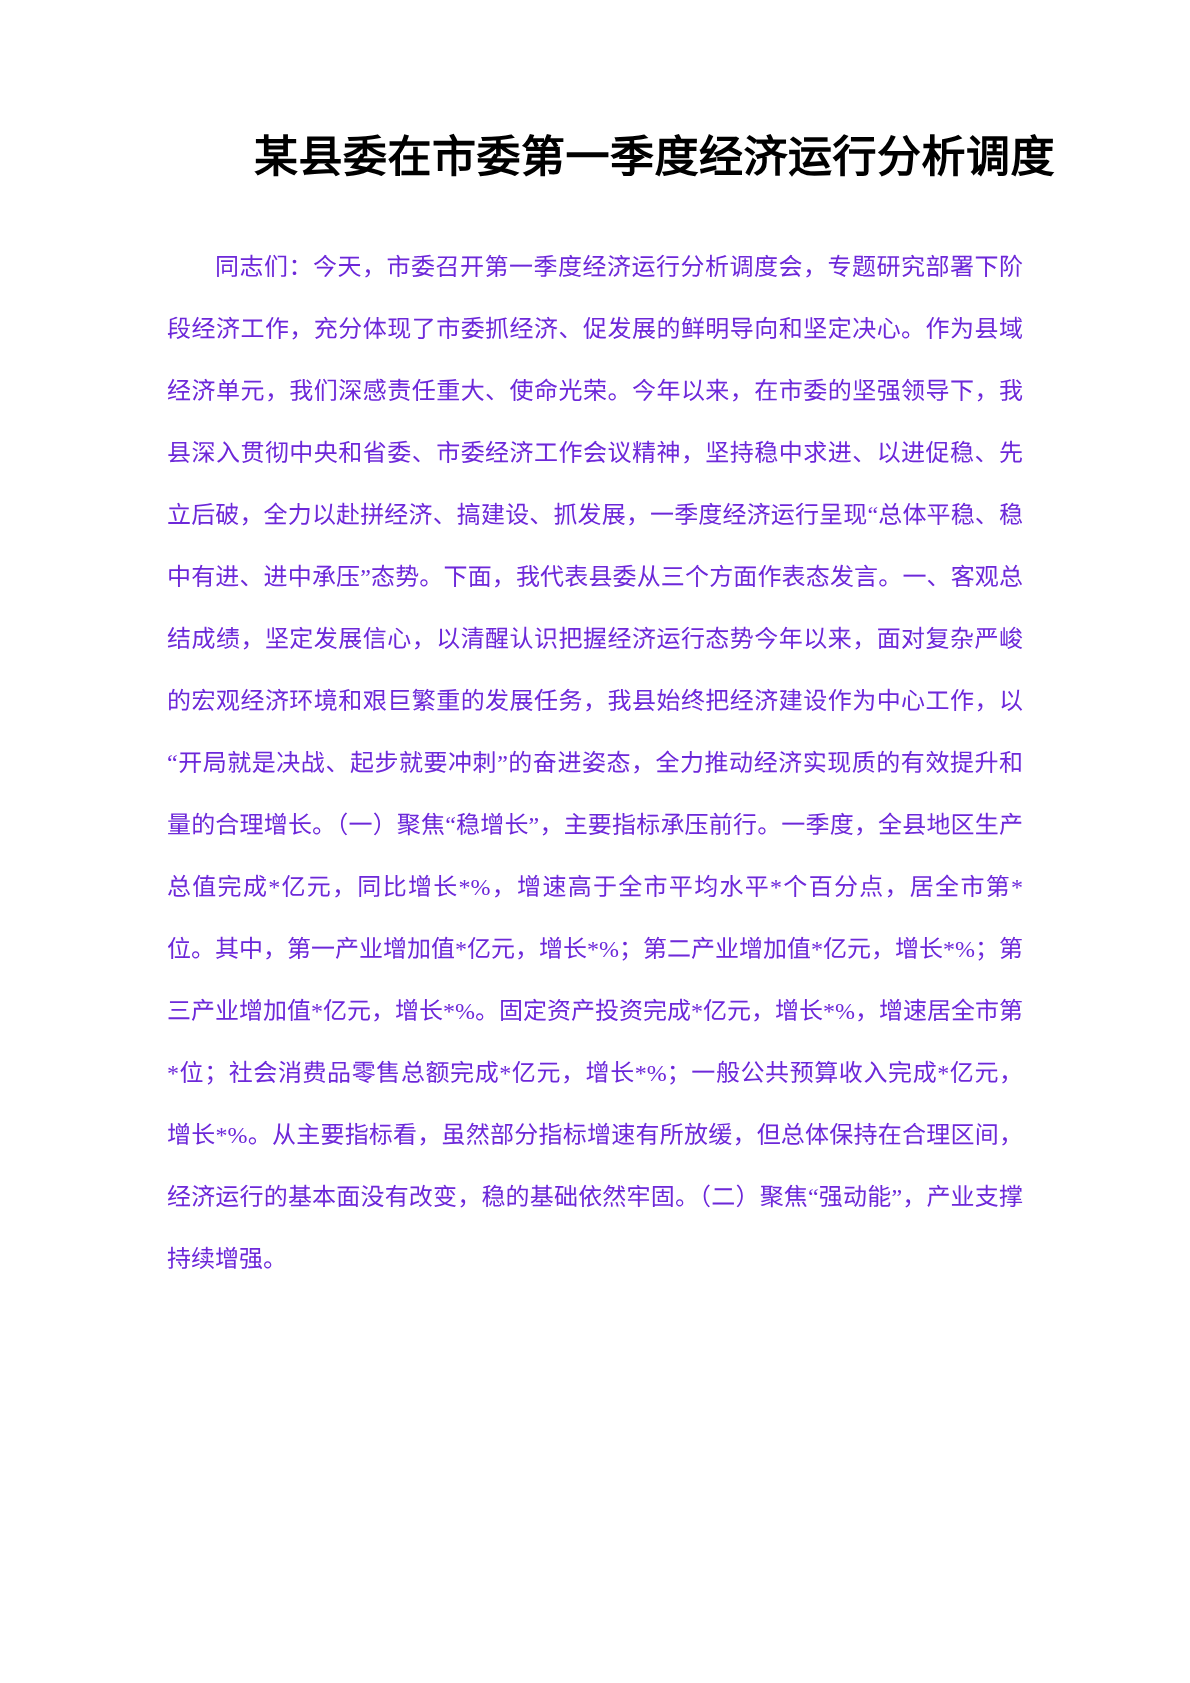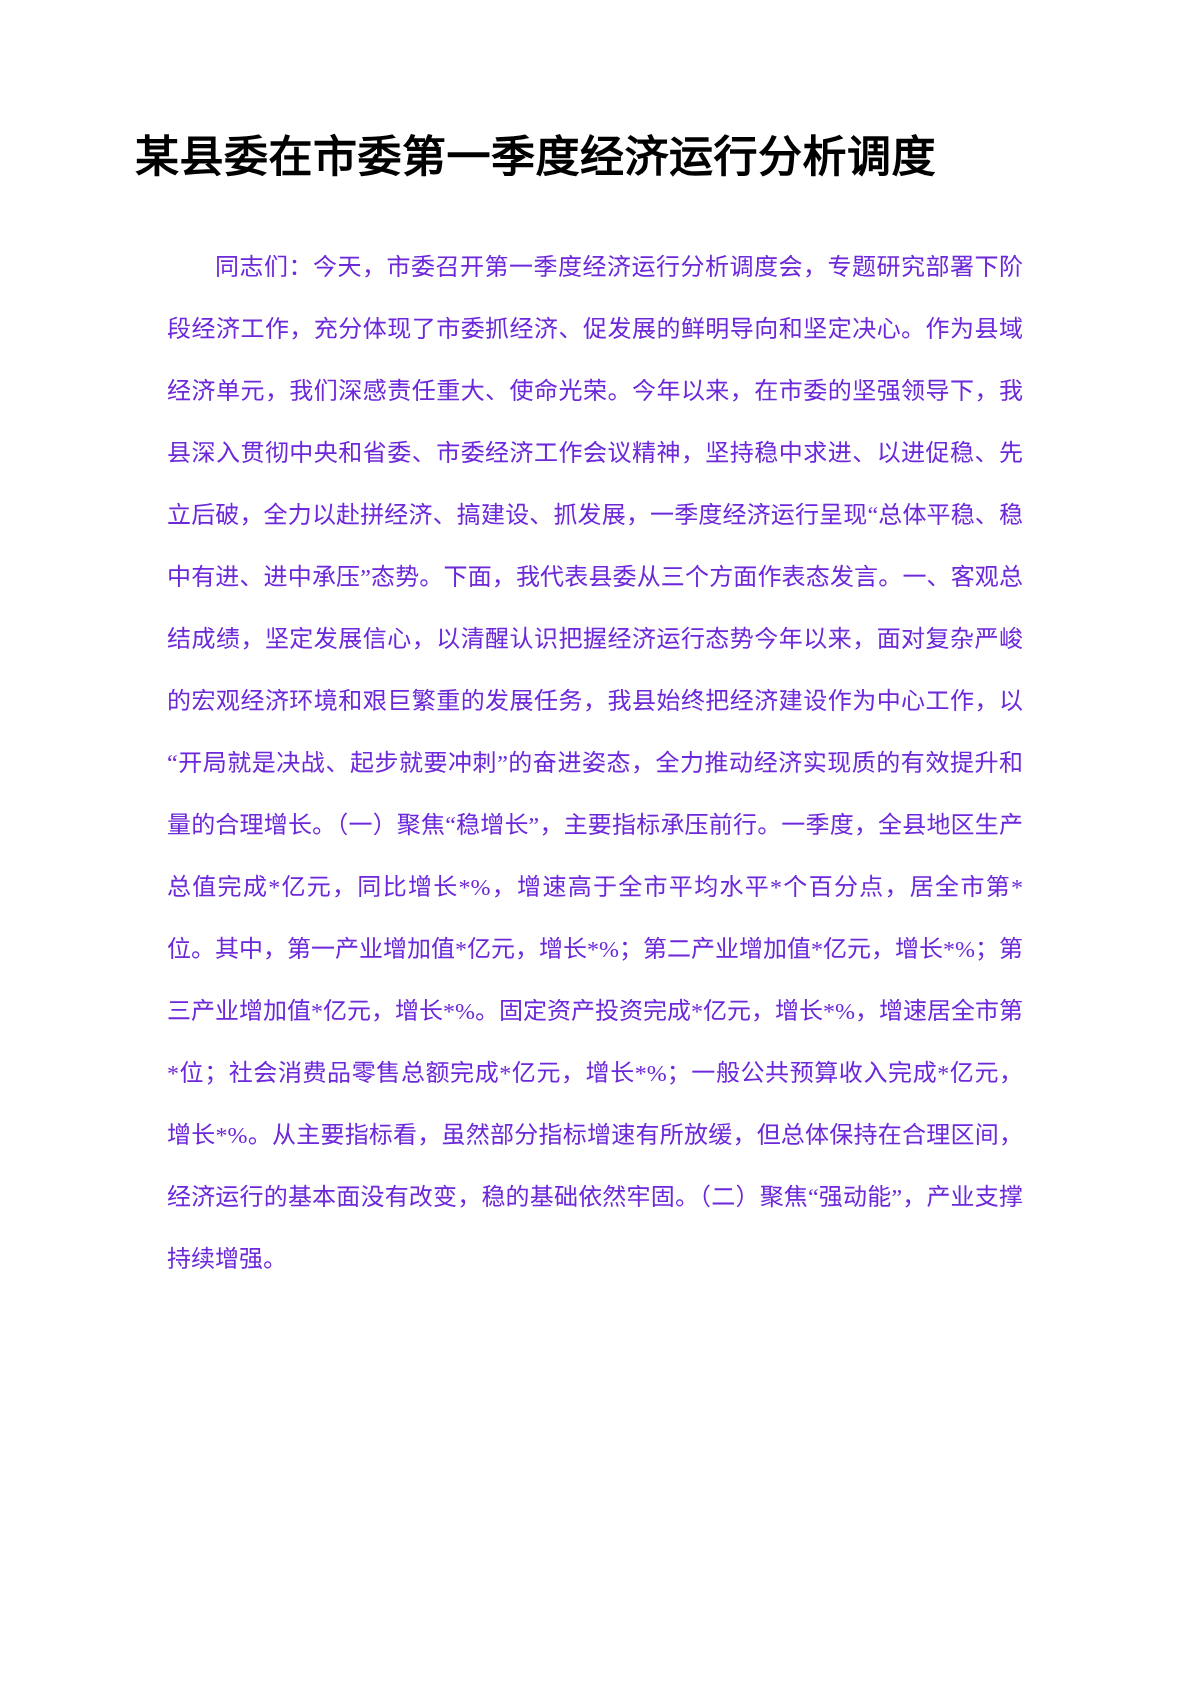--- a/index.html
+++ b/index.html
@@ -12,21 +12,21 @@
     width: 1190px;
     height: 1683px;
     margin: 0 auto;
     background: #ffffff;
     overflow: hidden;
     box-sizing: border-box;
   }
   .doc-title {
     margin: 122px auto 0;
     width: 920px;
-    text-align: left;
+    text-align: right;
     font-family: "Liberation Sans", "DejaVu Sans", sans-serif;
     font-weight: bold;
     font-size: 44px;
     line-height: 70px;
     color: #000000;
     letter-spacing: 0.5px;
   }
   .doc-title .title-line {
     display: block;
   }

